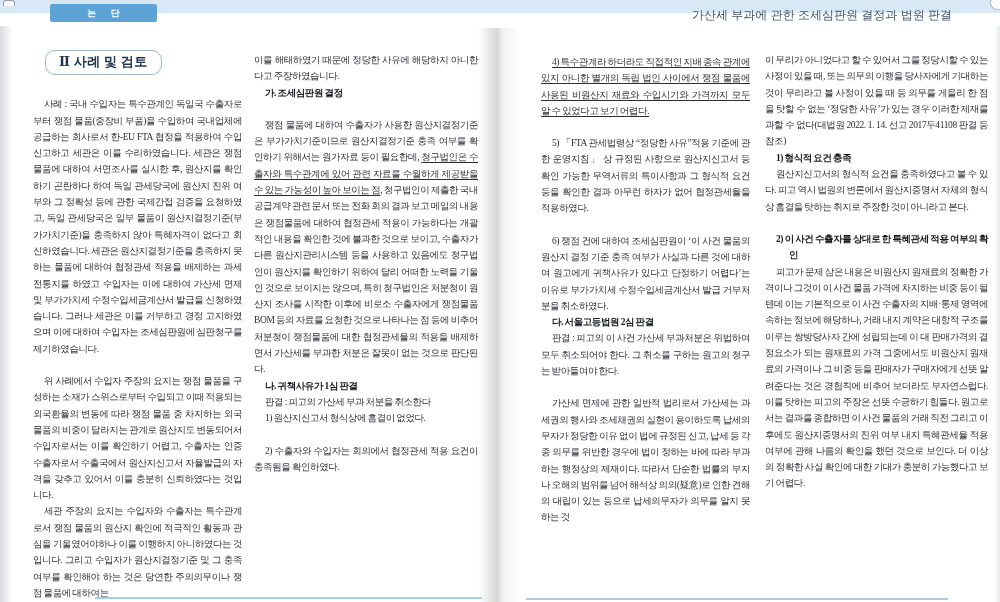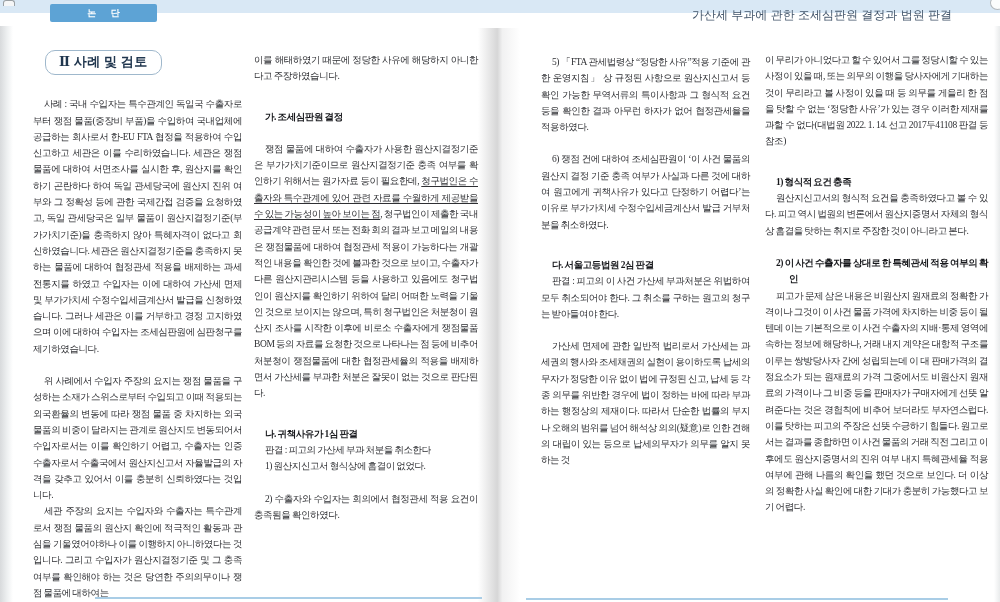--- a/index.html
+++ b/index.html
@@ -70,21 +70,21 @@
     color:#2e2f33;text-align:justify;
   }
   .col-l1{left:33px;top:50px;width:209px;height:552px;}
   .col-l2{left:254px;top:44px;width:224px;height:558px;}
   .col-r1{left:541px;top:46px;width:209px;height:556px;}
   .col-r2{left:765px;top:44px;width:223px;height:558px;}
   .blk{margin:0;}
   .p {margin-top:16px;text-indent:11px;}
   .pt{margin-top:0;text-indent:11px;}
   .pc{margin-top:0;text-indent:0;}
-  .h {margin-top:24px;text-indent:11px;font-weight:bold;color:#17181c;}
+  .h {margin-top:0;text-indent:11px;font-weight:bold;color:#17181c;}
   .h2{margin-top:16px;font-weight:bold;color:#17181c;padding-left:24px;text-indent:-13px;}
   .col [data-blocks] .blk:first-child{margin-top:8px;}
   .u{text-decoration:underline;text-underline-offset:2px;text-decoration-thickness:0.8px;}
 </style>
 </head>
 <body>
 
 <div class="band"></div>
 <div class="tab">논 단</div>
 <div class="running-title">가산세 부과에 관한 조세심판원 결정과 법원 판결</div>
@@ -114,20 +114,21 @@
         <p class="blk pt"><span>1) 원산지신고서 형식상에 흠결이 없었다.</span></p>
         <p class="blk p"><span>2) 수출자와 수입자는 회의에서 협정관세 적용 요건이 충족됨을 확인하였다.</span></p>
       </div>
   </div>
   <div class="page-rule rule-left"></div>
 </div>
 
 <div>
   <div class="col col-r1">
     <div data-blocks="right_page.col1">
+        <p class="blk p"><span class="u">4) 특수관계라 하더라도 직접적인 지배 종속 관계에 있지 아니한 별개의 독립 법인 사이에서 쟁점 물품에 사용된 비원산지 재료와 수입시기와 가격까지 모두 알 수 있었다고 보기 어렵다.</span></p>
         <p class="blk p"><span>5) 「FTA 관세법령상 “정당한 사유”적용 기준에 관한 운영지침」 상 규정된 사항으로 원산지신고서 등 확인 가능한 무역서류의 특이사항과 그 형식적 요건 등을 확인한 결과 아무런 하자가 없어 협정관세율을 적용하였다.</span></p>
         <p class="blk p"><span>6) 쟁점 건에 대하여 조세심판원이 ‘이 사건 물품의 원산지 결정 기준 충족 여부가 사실과 다른 것에 대하여 원고에게 귀책사유가 있다고 단정하기 어렵다’는 이유로 부가가치세 수정수입세금계산서 발급 거부처분을 취소하였다.</span></p>
         <p class="blk h"><span>다. 서울고등법원 2심 판결</span></p>
         <p class="blk pt"><span>판결 : 피고의 이 사건 가산세 부과처분은 위법하여 모두 취소되어야 한다. 그 취소를 구하는 원고의 청구는 받아들여야 한다.</span></p>
         <p class="blk p"><span>가산세 면제에 관한 일반적 법리로서 가산세는 과세권의 행사와 조세채권의 실현이 용이하도록 납세의무자가 정당한 이유 없이 법에 규정된 신고, 납세 등 각종 의무를 위반한 경우에 법이 정하는 바에 따라 부과하는 행정상의 제재이다. 따라서 단순한 법률의 부지나 오해의 범위를 넘어 해석상 의의(疑意)로 인한 견해의 대립이 있는 등으로 납세의무자가 의무를 알지 못하는 것</span></p>
       </div>
   </div>
   <div class="col col-r2">
     <div data-blocks="right_page.col2">
         <p class="blk pc"><span>이 무리가 아니었다고 할 수 있어서 그를 정당시할 수 있는 사정이 있을 때, 또는 의무의 이행을 당사자에게 기대하는 것이 무리라고 볼 사정이 있을 때 등 의무를 게을리 한 점을 탓할 수 없는 ‘정당한 사유’가 있는 경우 이러한 제재를 과할 수 없다(대법원 2022. 1. 14. 선고 2017두41108 판결 등 참조)</span></p>

